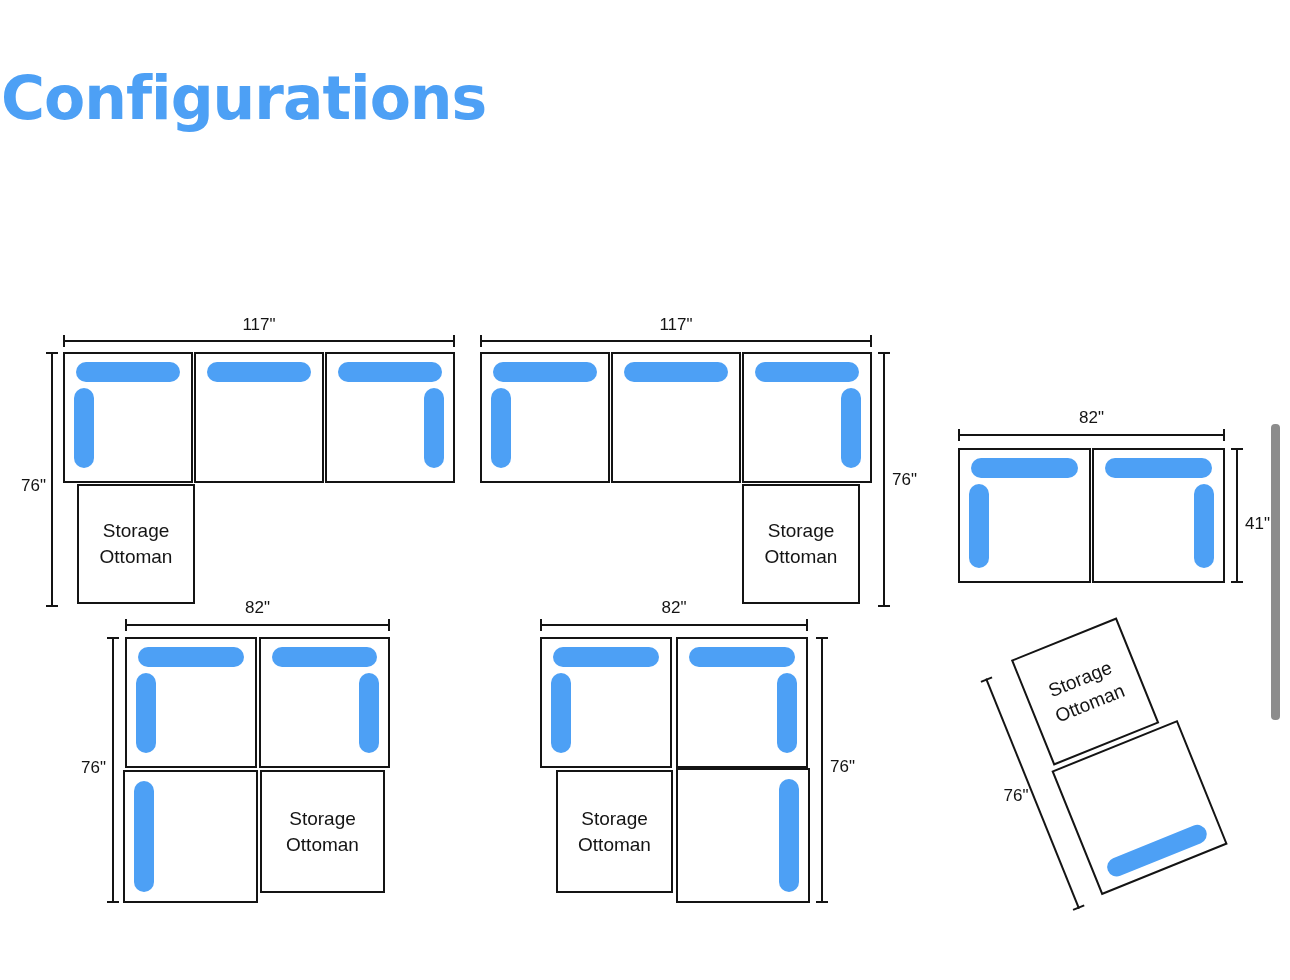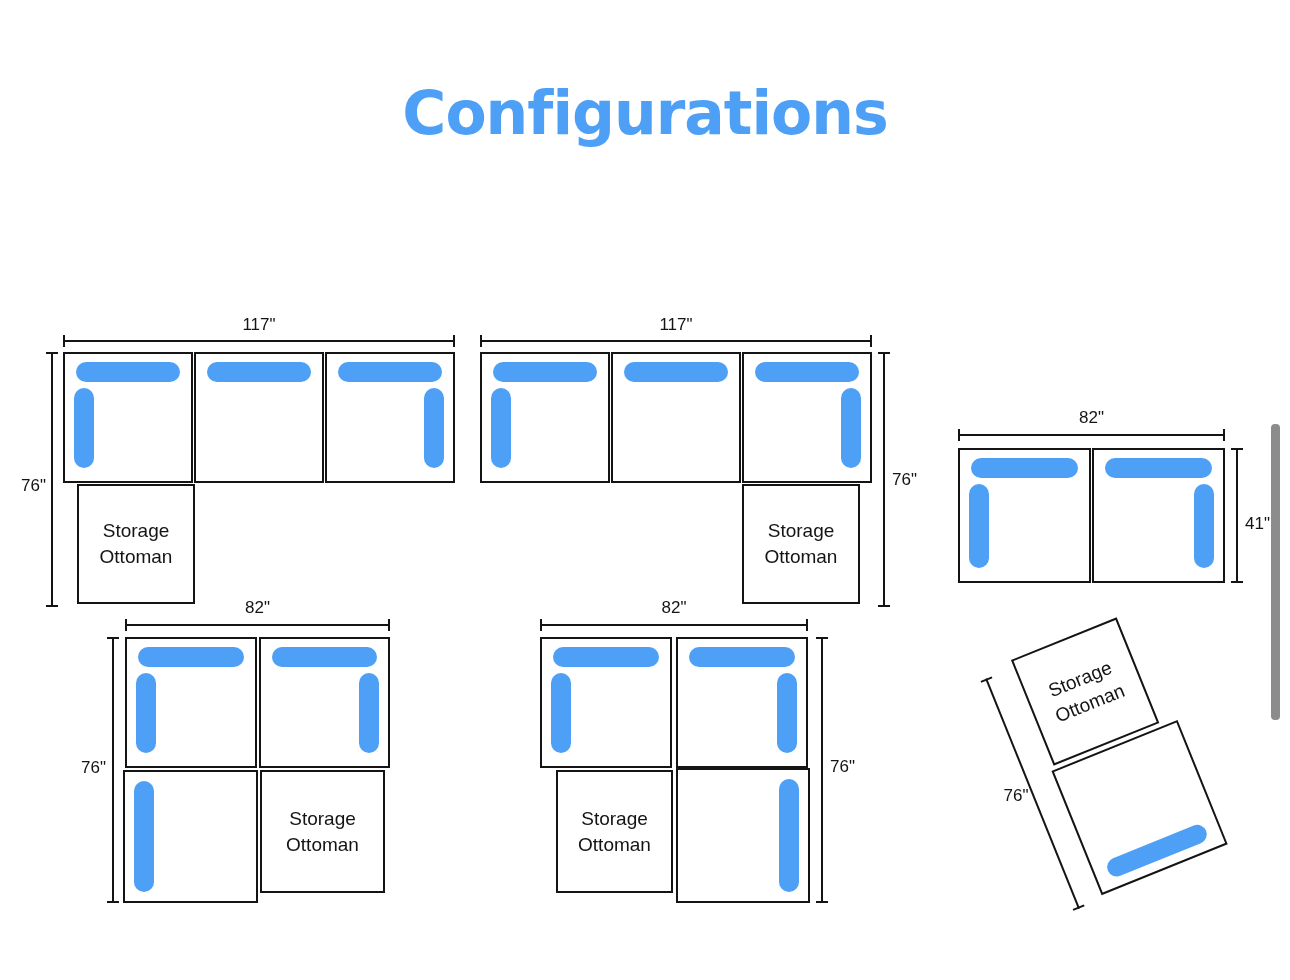--- a/index.html
+++ b/index.html
@@ -1,21 +1,21 @@
 <!DOCTYPE html>
 <html style="--accent: #4DA0F5; --outline: #141414; --scrollbar: #8C8C8C;"><head>
 <meta charset="utf-8">
 <style>
   html,body{margin:0;padding:0;background:#ffffff;}
   .stage{
     position:relative;width:1290px;height:980px;background:#ffffff;overflow:hidden;
     font-family:"Liberation Sans", sans-serif;color:#141414;
   }
   .title{
-    position:absolute;left:0;right:0;top:62px;margin:16px;text-align:center;
+    position:absolute;left:0;right:0;top:62px;margin:1px;
     font-family:"DejaVu Sans", sans-serif;font-weight:bold;font-size:60px;letter-spacing:-1px;
     color:var(--accent,#4DA0F5);
   }
   .box{
     position:absolute;box-sizing:border-box;background:#ffffff;
     border:2px solid var(--outline,#141414);
   }
   .bar{position:absolute;background:var(--accent,#4DA0F5);border-radius:10px;}
   .back{left:11px;right:11px;top:8px;height:20px;}
   .arm-l{left:9px;top:34px;bottom:13px;width:20px;}

